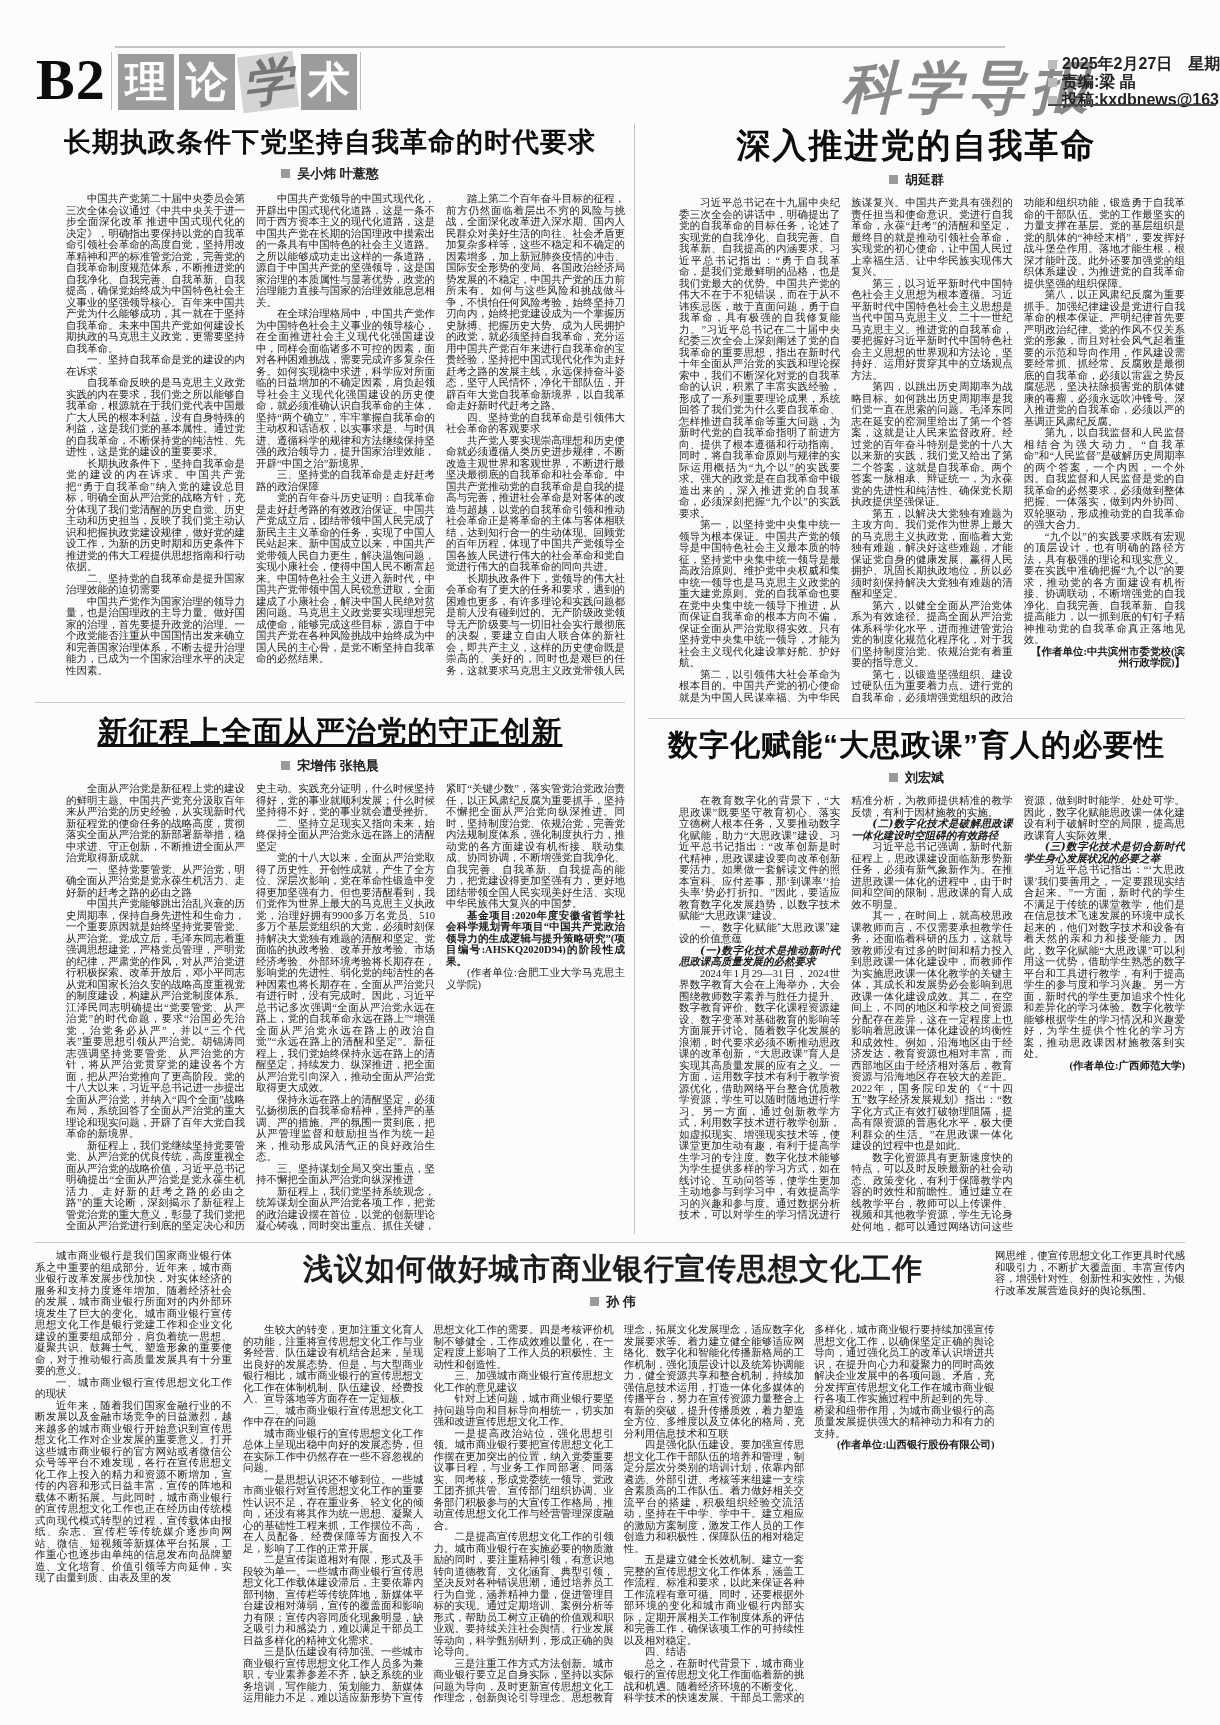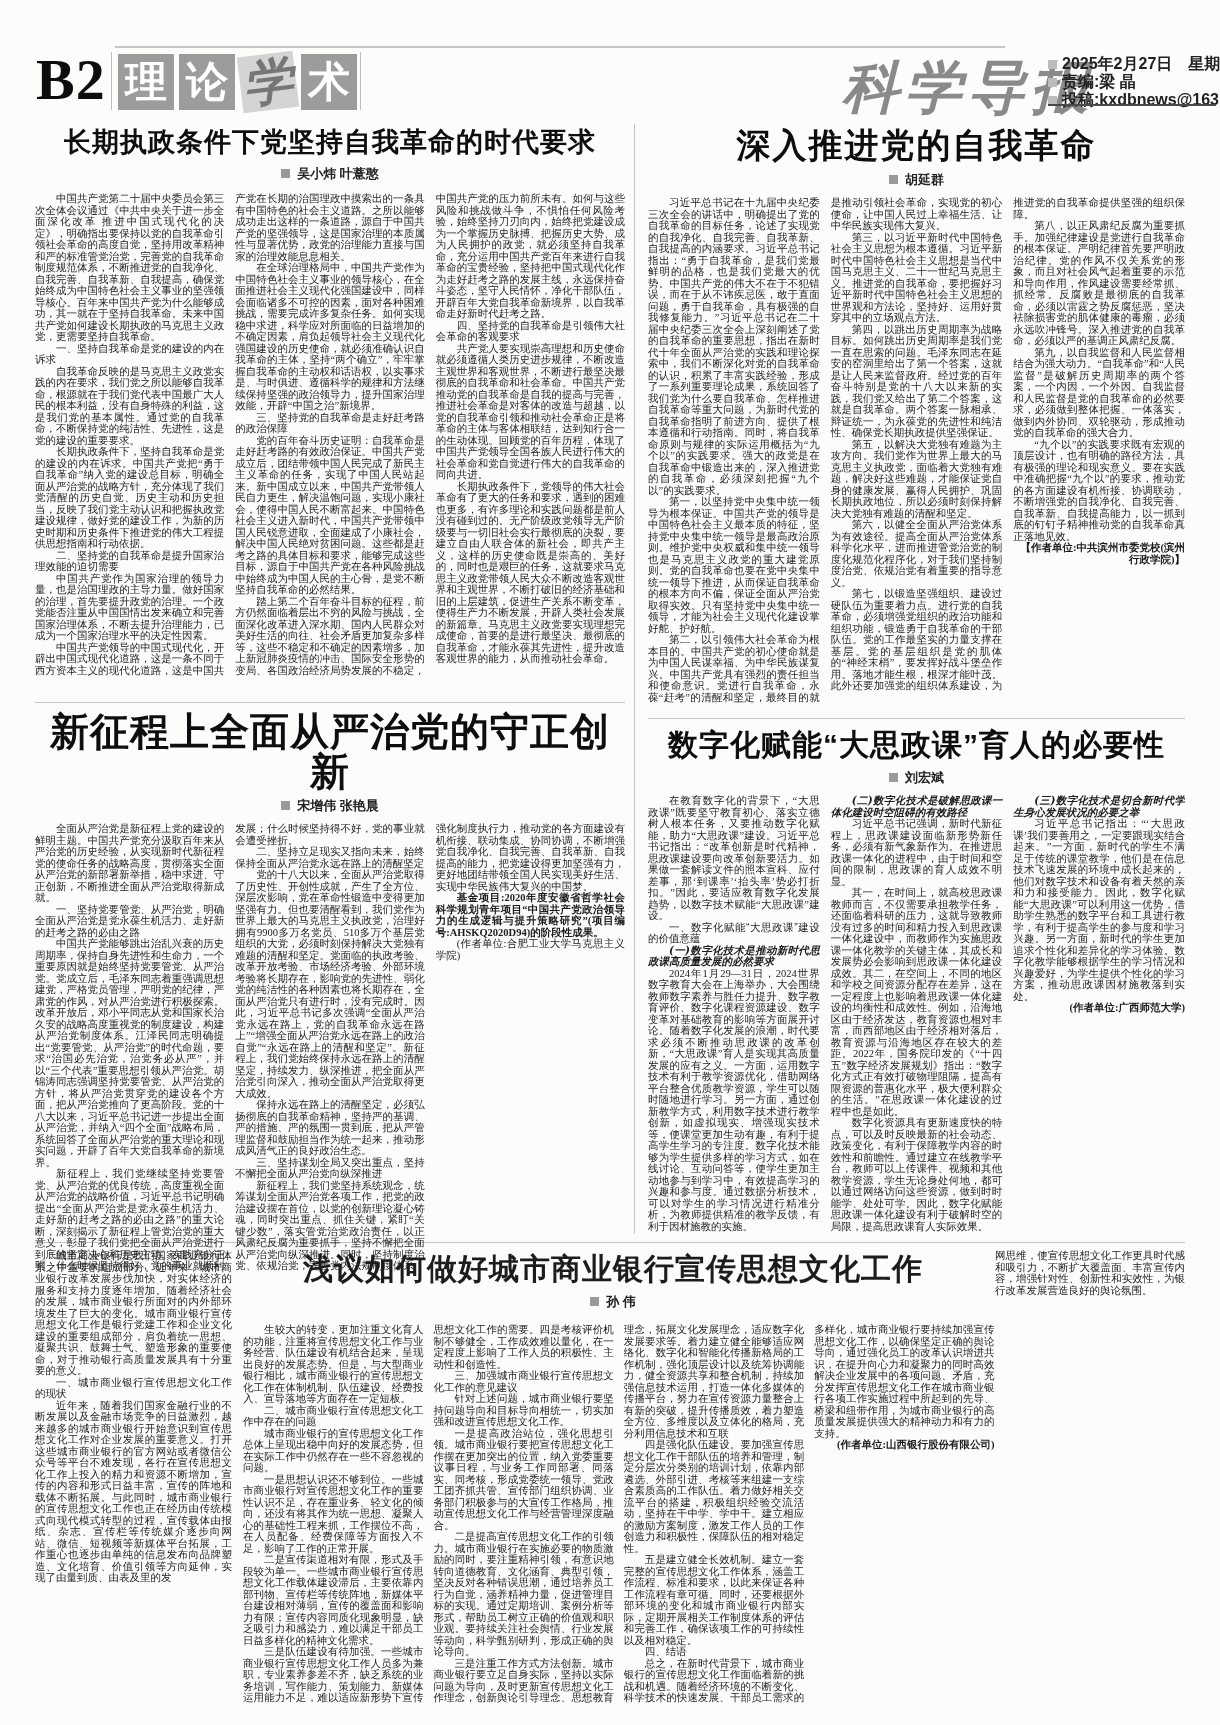--- a/index.html
+++ b/index.html
@@ -21,27 +21,27 @@
         font-size:16px;font-weight:700;color:#222;line-height:17px;white-space:nowrap;}
   .meta .row{margin-bottom:1px;}
   .msq{display:inline-block;width:9px;height:9px;background:#bcbcbc;margin-right:5px;}
   .metaline{position:absolute;left:1048px;top:104px;width:168px;height:2px;background:#4a4a4a;}
   
   .art{position:absolute;}
   .art h1{margin:0;text-align:center;font-family:"Liberation Sans",sans-serif;font-weight:700;
           color:#0e0e0e;}
   .h27{font-size:27px;line-height:36px;letter-spacing:1px;}
   .h34{font-size:34px;line-height:42px;letter-spacing:2px;}
-  .h31{font-size:39px;line-height:40px;letter-spacing:1px;}
+  .h31{font-size:30px;line-height:40px;letter-spacing:1px;text-decoration:underline;}
   .h30{font-size:30px;line-height:38px;letter-spacing:1px;}
   .byline{text-align:center;font-size:13px;font-weight:700;color:#222;margin-top:5px;height:18px;
           font-family:"Liberation Sans",sans-serif;}
   .bysq{display:inline-block;width:9px;height:9px;background:#9a9a9a;margin-right:7px;}
   .abody{font-size:10.5px;line-height:11.5px;text-align:justify;overflow:hidden;column-fill:auto;}
-  .cols3{columns:3;column-gap:11px;}
+  .cols3{columns:3;column-gap:11px;margin-left:31px;}
   .cols5{columns:5;column-gap:10px;}
   .abody p{margin:0;}
   .pp{text-indent:2em;}
   .sub{font-weight:400;text-indent:2em;font-family:"Liberation Sans",sans-serif;}
   .subsub{font-weight:700;font-style:italic;text-indent:2em;font-family:"DejaVu Serif",serif;}
   .fund{font-weight:700;text-indent:2em;}
   .authR{font-weight:700;text-align:right;}
   .authC{font-weight:400;text-indent:2em;}
   
   .a5lead{position:absolute;left:35px;top:1250px;width:197px;height:462px;}
@@ -85,21 +85,21 @@
     <div class="abody cols3" style="margin-top:10px;height:492px;">
         <p class="pp">中国共产党第二十届中央委员会第三次全体会议通过《中共中央关于进一步全面深化改革 推进中国式现代化的决定》，明确指出要保持以党的自我革命引领社会革命的高度自觉，坚持用改革精神和严的标准管党治党，完善党的自我革命制度规范体系，不断推进党的自我净化、自我完善、自我革新、自我提高，确保党始终成为中国特色社会主义事业的坚强领导核心。百年来中国共产党为什么能够成功，其一就在于坚持自我革命。未来中国共产党如何建设长期执政的马克思主义政党，更需要坚持自我革命。</p>
         <p class="sub">一、坚持自我革命是党的建设的内在诉求</p>
         <p class="pp">自我革命反映的是马克思主义政党实践的内在要求，我们党之所以能够自我革命，根源就在于我们党代表中国最广大人民的根本利益，没有自身特殊的利益，这是我们党的基本属性。通过党的自我革命，不断保持党的纯洁性、先进性，这是党的建设的重要要求。</p>
         <p class="pp">长期执政条件下，坚持自我革命是党的建设的内在诉求。中国共产党把“勇于自我革命”纳入党的建设总目标，明确全面从严治党的战略方针，充分体现了我们党清醒的历史自觉、历史主动和历史担当，反映了我们党主动认识和把握执政党建设规律，做好党的建设工作，为新的历史时期和历史条件下推进党的伟大工程提供思想指南和行动依据。</p>
         <p class="sub">二、坚持党的自我革命是提升国家治理效能的迫切需要</p>
         <p class="pp">中国共产党作为国家治理的领导力量，也是治国理政的主导力量。做好国家的治理，首先要提升政党的治理。一个政党能否注重从中国国情出发来确立和完善国家治理体系，不断去提升治理能力，已成为一个国家治理水平的决定性因素。</p>
         <p class="pp">中国共产党领导的中国式现代化，开辟出中国式现代化道路，这是一条不同于西方资本主义的现代化道路，这是中国共产党在长期的治国理政中摸索出的一条具有中国特色的社会主义道路。之所以能够成功走出这样的一条道路，源自于中国共产党的坚强领导，这是国家治理的本质属性与显著优势，政党的治理能力直接与国家的治理效能息息相关。</p>
         <p class="pp">在全球治理格局中，中国共产党作为中国特色社会主义事业的领导核心，在全面推进社会主义现代化强国建设中，同样会面临诸多不可控的因素，面对各种困难挑战，需要完成许多复杂任务。如何实现稳中求进，科学应对所面临的日益增加的不确定因素，肩负起领导社会主义现代化强国建设的历史使命，就必须准确认识自我革命的主体，坚持“两个确立”，牢牢掌握自我革命的主动权和话语权，以实事求是、与时俱进、遵循科学的规律和方法继续保持坚强的政治领导力，提升国家治理效能，开辟“中国之治”新境界。</p>
         <p class="sub">三、坚持党的自我革命是走好赶考路的政治保障</p>
-        <p class="pp">党的百年奋斗历史证明：自我革命是走好赶考路的有效政治保证。中国共产党成立后，团结带领中国人民完成了新民主主义革命的任务，实现了中国人民站起来。新中国成立以来，中国共产党带领人民自力更生，解决温饱问题，实现小康社会，使得中国人民不断富起来。中国特色社会主义进入新时代，中国共产党带领中国人民锐意进取，全面建成了小康社会，解决中国人民绝对贫困问题。这些都是赶考之路的具体目标和要求，能够完成这些目标，源自于中国共产党在各种风险挑战中始终成为中国人民的主心骨，是党不断坚持自我革命的必然结果。</p>
+        <p class="pp">党的百年奋斗历史证明：自我革命是走好赶考路的有效政治保证。中国共产党成立后，团结带领中国人民完成了新民主主义革命的任务，实现了中国人民站起来。新中国成立以来，中国共产党带领人民自力更生，解决温饱问题，实现小康社会，使得中国人民不断富起来。中国特色社会主义进入新时代，中国共产党带领中国人民锐意进取，全面建成了小康社会，解决中国人民绝对贫困问题。马克思主义政党要实现理想完成使命，能够完成这些目标，源自于中国共产党在各种风险挑战中始终成为中国人民的主心骨，是党不断坚持自我革命的必然结果。</p>
         <p class="pp">踏上第二个百年奋斗目标的征程，前方仍然面临着层出不穷的风险与挑战，全面深化改革进入深水期、国内人民群众对美好生活的向往、社会矛盾更加复杂多样等，这些不稳定和不确定的因素增多，加上新冠肺炎疫情的冲击、国际安全形势的变局、各国政治经济局势发展的不稳定，中国共产党的压力前所未有。如何与这些风险和挑战做斗争，不惧怕任何风险考验，始终坚持刀刃向内，始终把党建设成为一个掌握历史脉搏、把握历史大势、成为人民拥护的政党，就必须坚持自我革命，充分运用中国共产党百年来进行自我革命的宝贵经验，坚持把中国式现代化作为走好赶考之路的发展主线，永远保持奋斗姿态，坚守人民情怀，净化干部队伍，开辟百年大党自我革命新境界，以自我革命走好新时代赶考之路。</p>
         <p class="sub">四、坚持党的自我革命是引领伟大社会革命的客观要求</p>
         <p class="pp">共产党人要实现崇高理想和历史使命就必须遵循人类历史进步规律，不断改造主观世界和客观世界，不断进行最坚决最彻底的自我革命和社会革命。中国共产党推动党的自我革命是自我的提高与完善，推进社会革命是对客体的改造与超越，以党的自我革命引领和推动社会革命正是将革命的主体与客体相联结，达到知行合一的生动体现。回顾党的百年历程，体现了中国共产党领导全国各族人民进行伟大的社会革命和党自觉进行伟大的自我革命的同向共进。</p>
         <p class="pp">长期执政条件下，党领导的伟大社会革命有了更大的任务和要求，遇到的困难也更多，有许多理论和实践问题都是前人没有碰到过的。无产阶级政党领导无产阶级要与一切旧社会实行最彻底的决裂，要建立自由人联合体的新社会，即共产主义，这样的历史使命既是崇高的、美好的，同时也是艰巨的任务，这就要求马克思主义政党带领人民大众不断改造客观世界和主观世界，不断打破旧的经济基础和旧的上层建筑，促进生产关系不断变革，使得生产力不断发展，开辟人类社会发展的新篇章。马克思主义政党要实现理想完成使命，首要的是进行最坚决、最彻底的自我革命，才能永葆其先进性，提升改造客观世界的能力，从而推动社会革命。</p>
       </div>
   </section>
 
   <section class="art" style="left:648px;top:124px;width:537px;">
     <h1 class="h34">深入推进党的自我革命</h1>
     <div class="byline"><span class="bysq"></span><span>胡延群</span></div>

